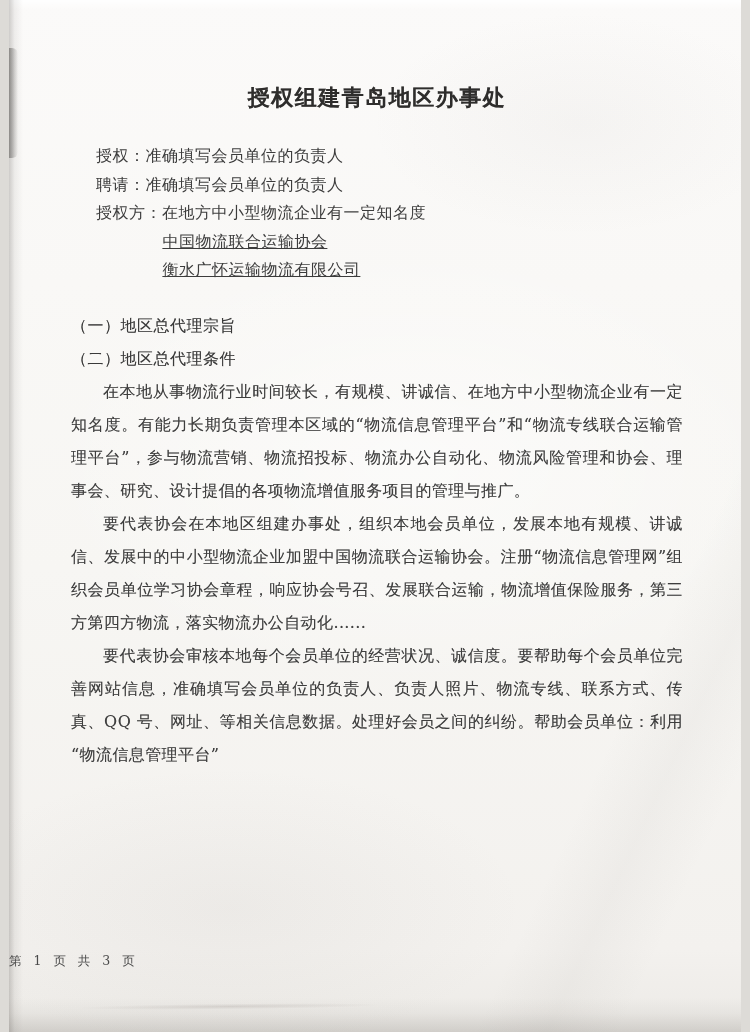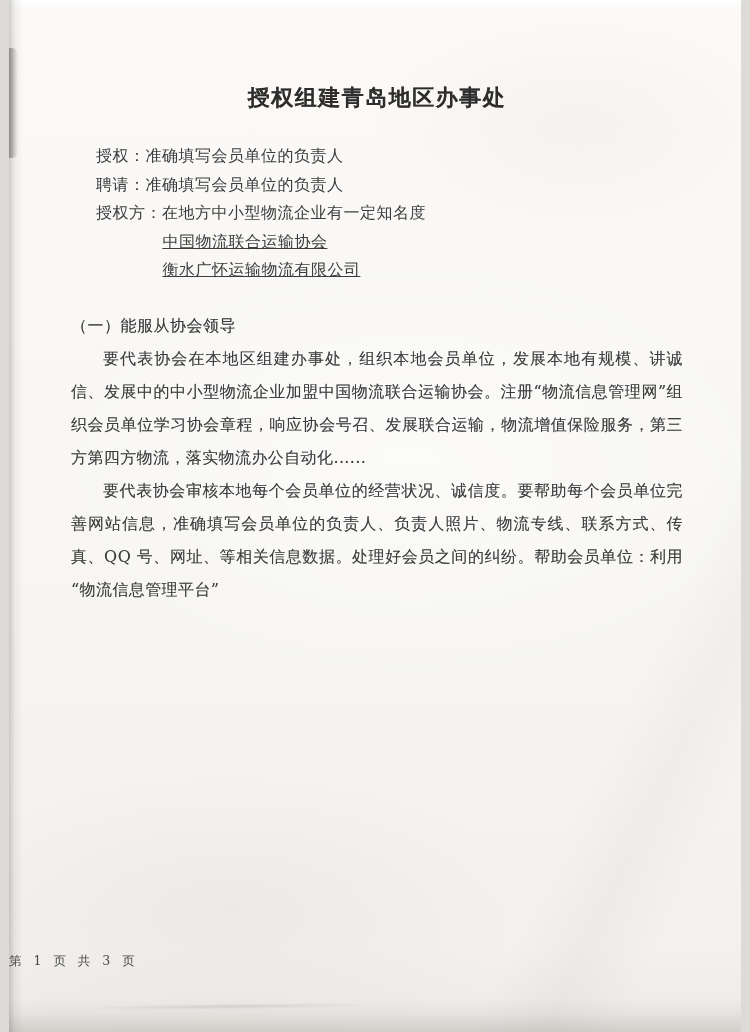--- a/index.html
+++ b/index.html
@@ -109,23 +109,27 @@
       <div class="meta-row"><span>授权：</span><span>准确填写会员单位的负责人</span></div>
       <div class="meta-row"><span>聘请：</span><span>准确填写会员单位的负责人</span></div>
       <div class="meta-row"><span>授权方：</span><span>在地方中小型物流企业有一定知名度</span></div>
       <div class="meta-row cont"><span>中国物流联合运输协会</span></div>
       <div class="meta-row cont"><span>衡水广怀运输物流有限公司</span></div>
     </div>
 
     <div class="sections">
 
       <div class="section">
-        <div class="section-heading">（一）能服从协会领导</div>
+        <div class="section-heading">（一）地区总代理宗旨</div>
       </div>
 
+      <div class="section">
+        <div class="section-heading">（二）地区总代理条件</div>
+        <p class="para">在本地从事物流行业时间较长，有规模、讲诚信、在地方中小型物流企业有一定知名度。有能力长期负责管理本区域的“物流信息管理平台”和“物流专线联合运输管理平台”，参与物流营销、物流招投标、物流办公自动化、物流风险管理和协会、理事会、研究、设计提倡的各项物流增值服务项目的管理与推广。</p>
+      </div>
 
       <div class="section">
         <p class="para">要代表协会在本地区组建办事处，组织本地会员单位，发展本地有规模、讲诚信、发展中的中小型物流企业加盟中国物流联合运输协会。注册“物流信息管理网”组织会员单位学习协会章程，响应协会号召、发展联合运输，物流增值保险服务，第三方第四方物流，落实物流办公自动化......</p>
         <p class="para">要代表协会审核本地每个会员单位的经营状况、诚信度。要帮助每个会员单位完善网站信息，准确填写会员单位的负责人、负责人照片、物流专线、联系方式、传真、QQ 号、网址、等相关信息数据。处理好会员之间的纠纷。帮助会员单位：利用“物流信息管理平台”</p>
       </div>
 
     </div>
   </div>
 
   <div class="page-footer">第 1 页 共 3 页</div>

